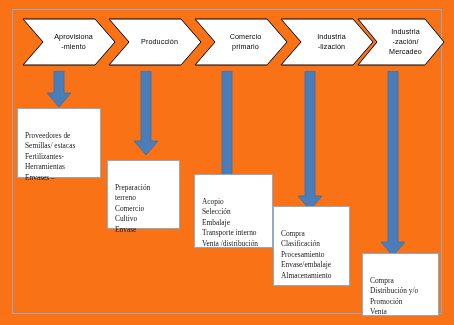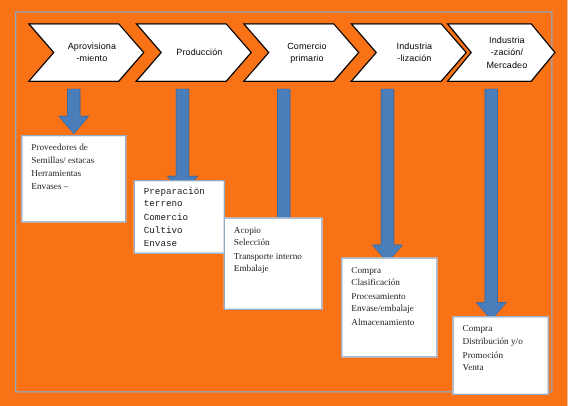--- a/index.html
+++ b/index.html
@@ -69,21 +69,21 @@
     display: block;
     width: 100%;
     height: 100%;
   }
   
   .tbox {
     position: absolute;
     border: 1px solid #8fa9c6;
     background: #ffffff;
     box-sizing: border-box;
-    padding: 4px 4px 4px 7px;
+    padding: 22px 4px 4px 7px;
     font-family: "Liberation Serif", "DejaVu Serif", serif;
     font-size: 7.4px;
     line-height: 10.4px;
     color: #1a1a1a;
   }
   .tbox .line {
     white-space: nowrap;
   }
 </style>
 </head>
@@ -169,37 +169,39 @@
 
   <div class="arrow" style="left:380px; top:71px; width:26px; height:186px;">
     <svg viewBox="0 0 26 186" preserveAspectRatio="none">
       <path d="M8,0 L18,0 L18,171 L25,171 L13,185 L1,171 L8,171 Z" fill="#4a7ebb" stroke="#3c6ca4" stroke-width="0.8"></path>
     </svg>
   </div>
 
   <div class="tbox" style="left:17px; top:108px; width:84px; height:70px;">
     <div class="line">Proveedores de</div>
     <div class="line">Semillas/ estacas</div>
+    <div class="line">Fertilizantes-</div>
     <div class="line">Herramientas</div>
     <div class="line">Envases –</div>
   </div>
 
-  <div class="tbox" style="left:107px; top:144px; width:73px; height:59px;font-family:Liberation Mono, monospace;">
+  <div class="tbox" style="left:107px; top:160px; width:73px; height:69px;">
     <div class="line">Preparación</div>
     <div class="line">terreno</div>
     <div class="line">Comercio</div>
     <div class="line">Cultivo</div>
     <div class="line">Envase</div>
   </div>
 
-  <div class="tbox" style="left:179px; top:174px; width:79px; height:74px;">
+  <div class="tbox" style="left:194px; top:174px; width:79px; height:74px;">
     <div class="line">Acopio</div>
     <div class="line">Selección</div>
+    <div class="line">Embalaje</div>
     <div class="line">Transporte interno</div>
-    <div class="line">Embalaje</div>
+    <div class="line">Venta /distribución</div>
   </div>
 
   <div class="tbox" style="left:273px; top:206px; width:77px; height:80px;">
     <div class="line">Compra</div>
     <div class="line">Clasificación</div>
     <div class="line">Procesamiento</div>
     <div class="line">Envase/embalaje</div>
     <div class="line">Almacenamiento</div>
   </div>
 

